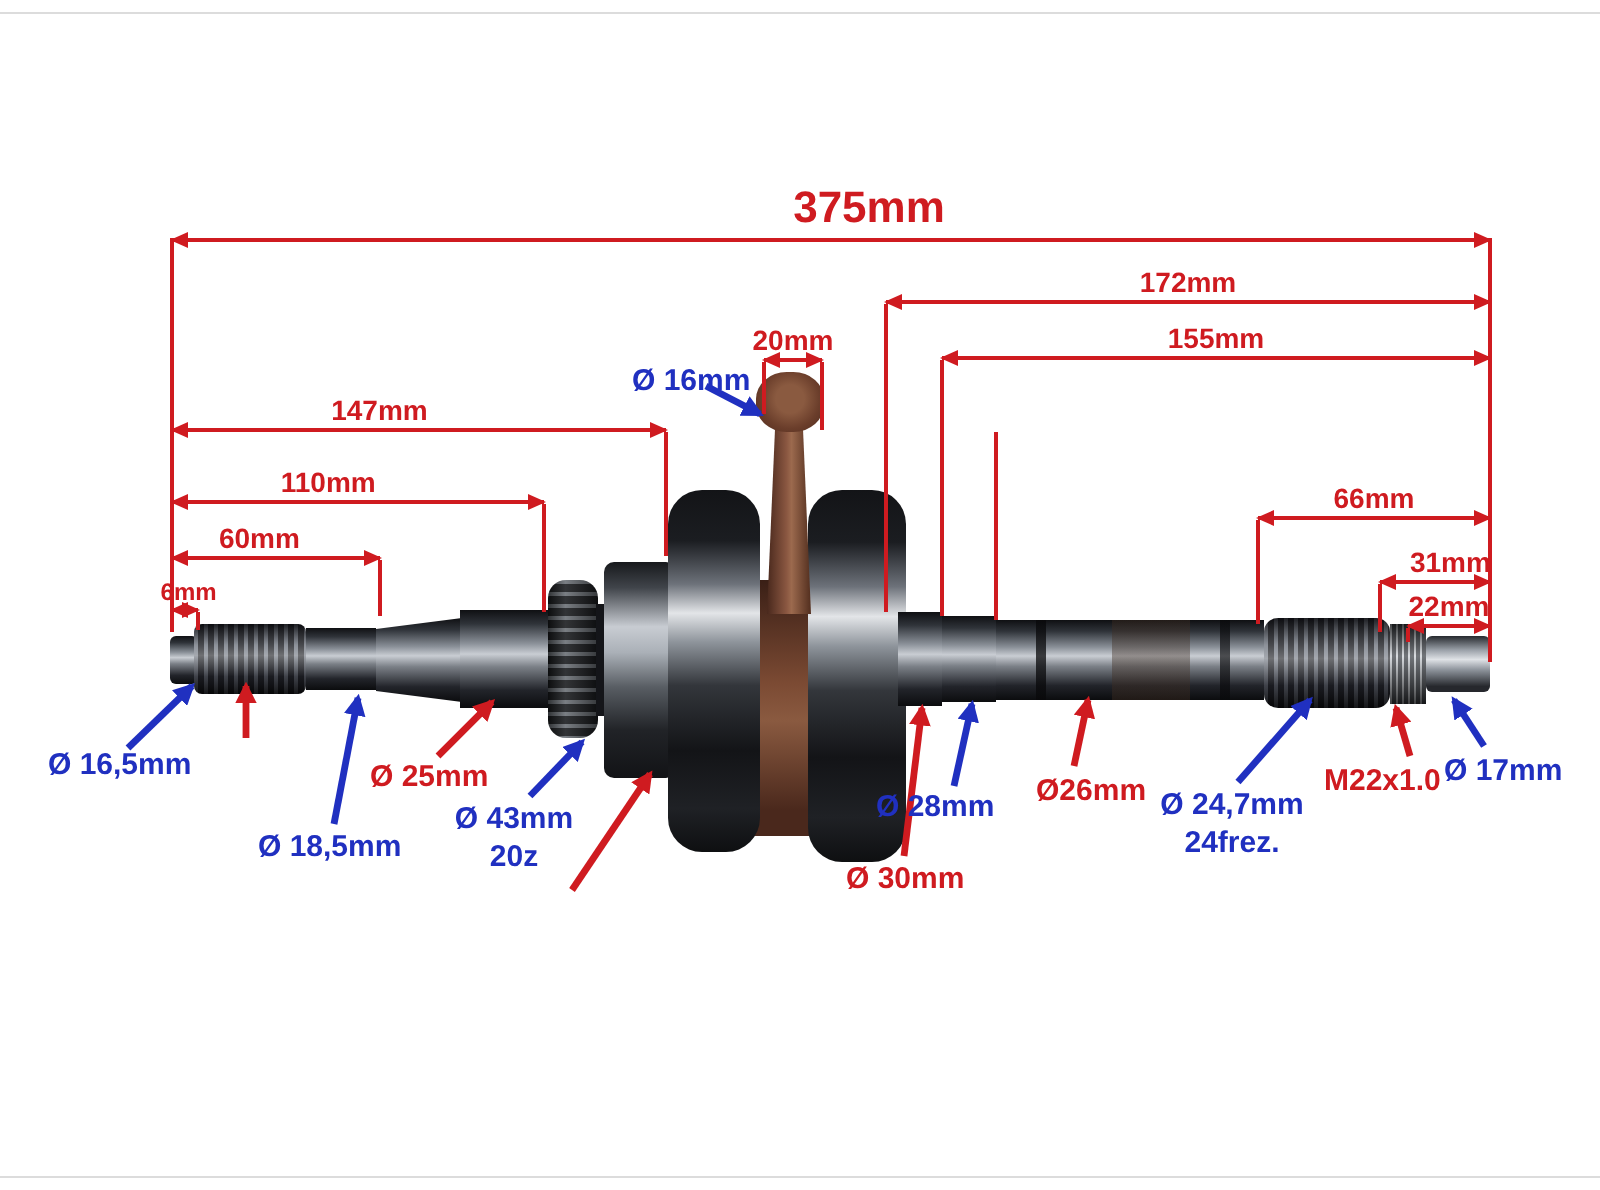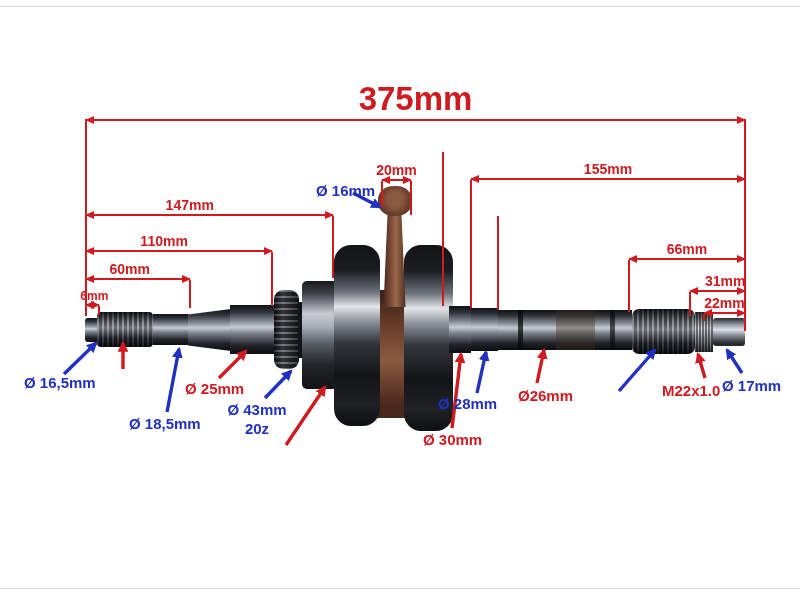--- a/index.html
+++ b/index.html
@@ -15,21 +15,21 @@
   
   .dim{position:absolute;height:18px;z-index:4;}
   .dim .hline{position:absolute;left:0;right:0;bottom:0;height:0;border-top:2px solid var(--red);}
   .dim .hline::before{content:'';position:absolute;left:-1px;top:-5px;
     border-top:4px solid transparent;border-bottom:4px solid transparent;border-right:9px solid var(--red);}
   .dim .hline::after{content:'';position:absolute;right:-1px;top:-5px;
     border-top:4px solid transparent;border-bottom:4px solid transparent;border-left:9px solid var(--red);}
   .dim .dlabel{position:absolute;bottom:4px;left:50%;transform:translateX(-50%);
     color:var(--red);font-weight:bold;font-size:14px;white-space:nowrap;line-height:1;}
   .dim.big{height:32px;}
-  .dim.big .dlabel{font-size:33px;bottom:6px;}
+  .dim.big .dlabel{font-size:22px;bottom:6px;margin-left:19px;}
   .dim .dlabel.shift-l{left:42%;}
   .dim .dlabel.shift-r{left:64%;}
   .dim .dlabel.small{font-size:12px;}
 
   .ext{position:absolute;width:2px;background:var(--red);z-index:3;}
 
   
   .co{position:absolute;z-index:6;font-weight:bold;font-size:15px;line-height:19px;white-space:nowrap;}
   .co.red{color:var(--red);}
   .co.blue{color:var(--blue);}
@@ -94,20 +94,24 @@
   <div class="ext" style="left:628px;top:260px;height:52px;"></div>
   <div class="ext" style="left:689px;top:292px;height:24px;"></div>
   <div class="ext" style="left:703px;top:314px;height:7px;"></div>
   <div class="ext" style="left:381px;top:181px;height:26px;"></div>
   <div class="ext" style="left:410px;top:181px;height:34px;"></div>
 
   <div class="dim big" style="left:86px;top:89px;width:659px;">
     <span class="dlabel">375mm</span>
       <div class="hline"></div>
   </div>
+  <div class="dim" style="left:443px;top:134px;width:302px;">
+    <span class="dlabel">172mm</span>
+      <div class="hline"></div>
+  </div>
   <div class="dim" style="left:471px;top:162px;width:274px;">
     <span class="dlabel">155mm</span>
       <div class="hline"></div>
   </div>
   <div class="dim" style="left:629px;top:242px;width:116px;">
     <span class="dlabel">66mm</span>
       <div class="hline"></div>
   </div>
   <div class="dim" style="left:690px;top:274px;width:55px;">
     <span class="dlabel shift-r">31mm</span>
@@ -166,16 +170,20 @@
   <div class="co blue" style="left:24px;top:373px;">Ø 16,5mm</div>
   <div class="co blue" style="left:129px;top:414px;">Ø 18,5mm</div>
   <div class="co red" style="left:185px;top:379px;">Ø 25mm</div>
   <div class="co blue center" style="left:227px;top:400px;width:60px;">
     <div>Ø 43mm</div>
     <div>20z</div>
   </div>
   <div class="co red" style="left:423px;top:430px;">Ø 30mm</div>
   <div class="co blue" style="left:438px;top:394px;">Ø 28mm</div>
   <div class="co red" style="left:518px;top:386px;">Ø26mm</div>
+  <div class="co blue center" style="left:579px;top:393px;width:74px;">
+    <div>Ø 24,7mm</div>
+    <div>24frez.</div>
+  </div>
   <div class="co red" style="left:662px;top:381px;">M22x1.0</div>
   <div class="co blue" style="left:722px;top:376px;">Ø 17mm</div>
 
 </div>
 
 </body></html>

